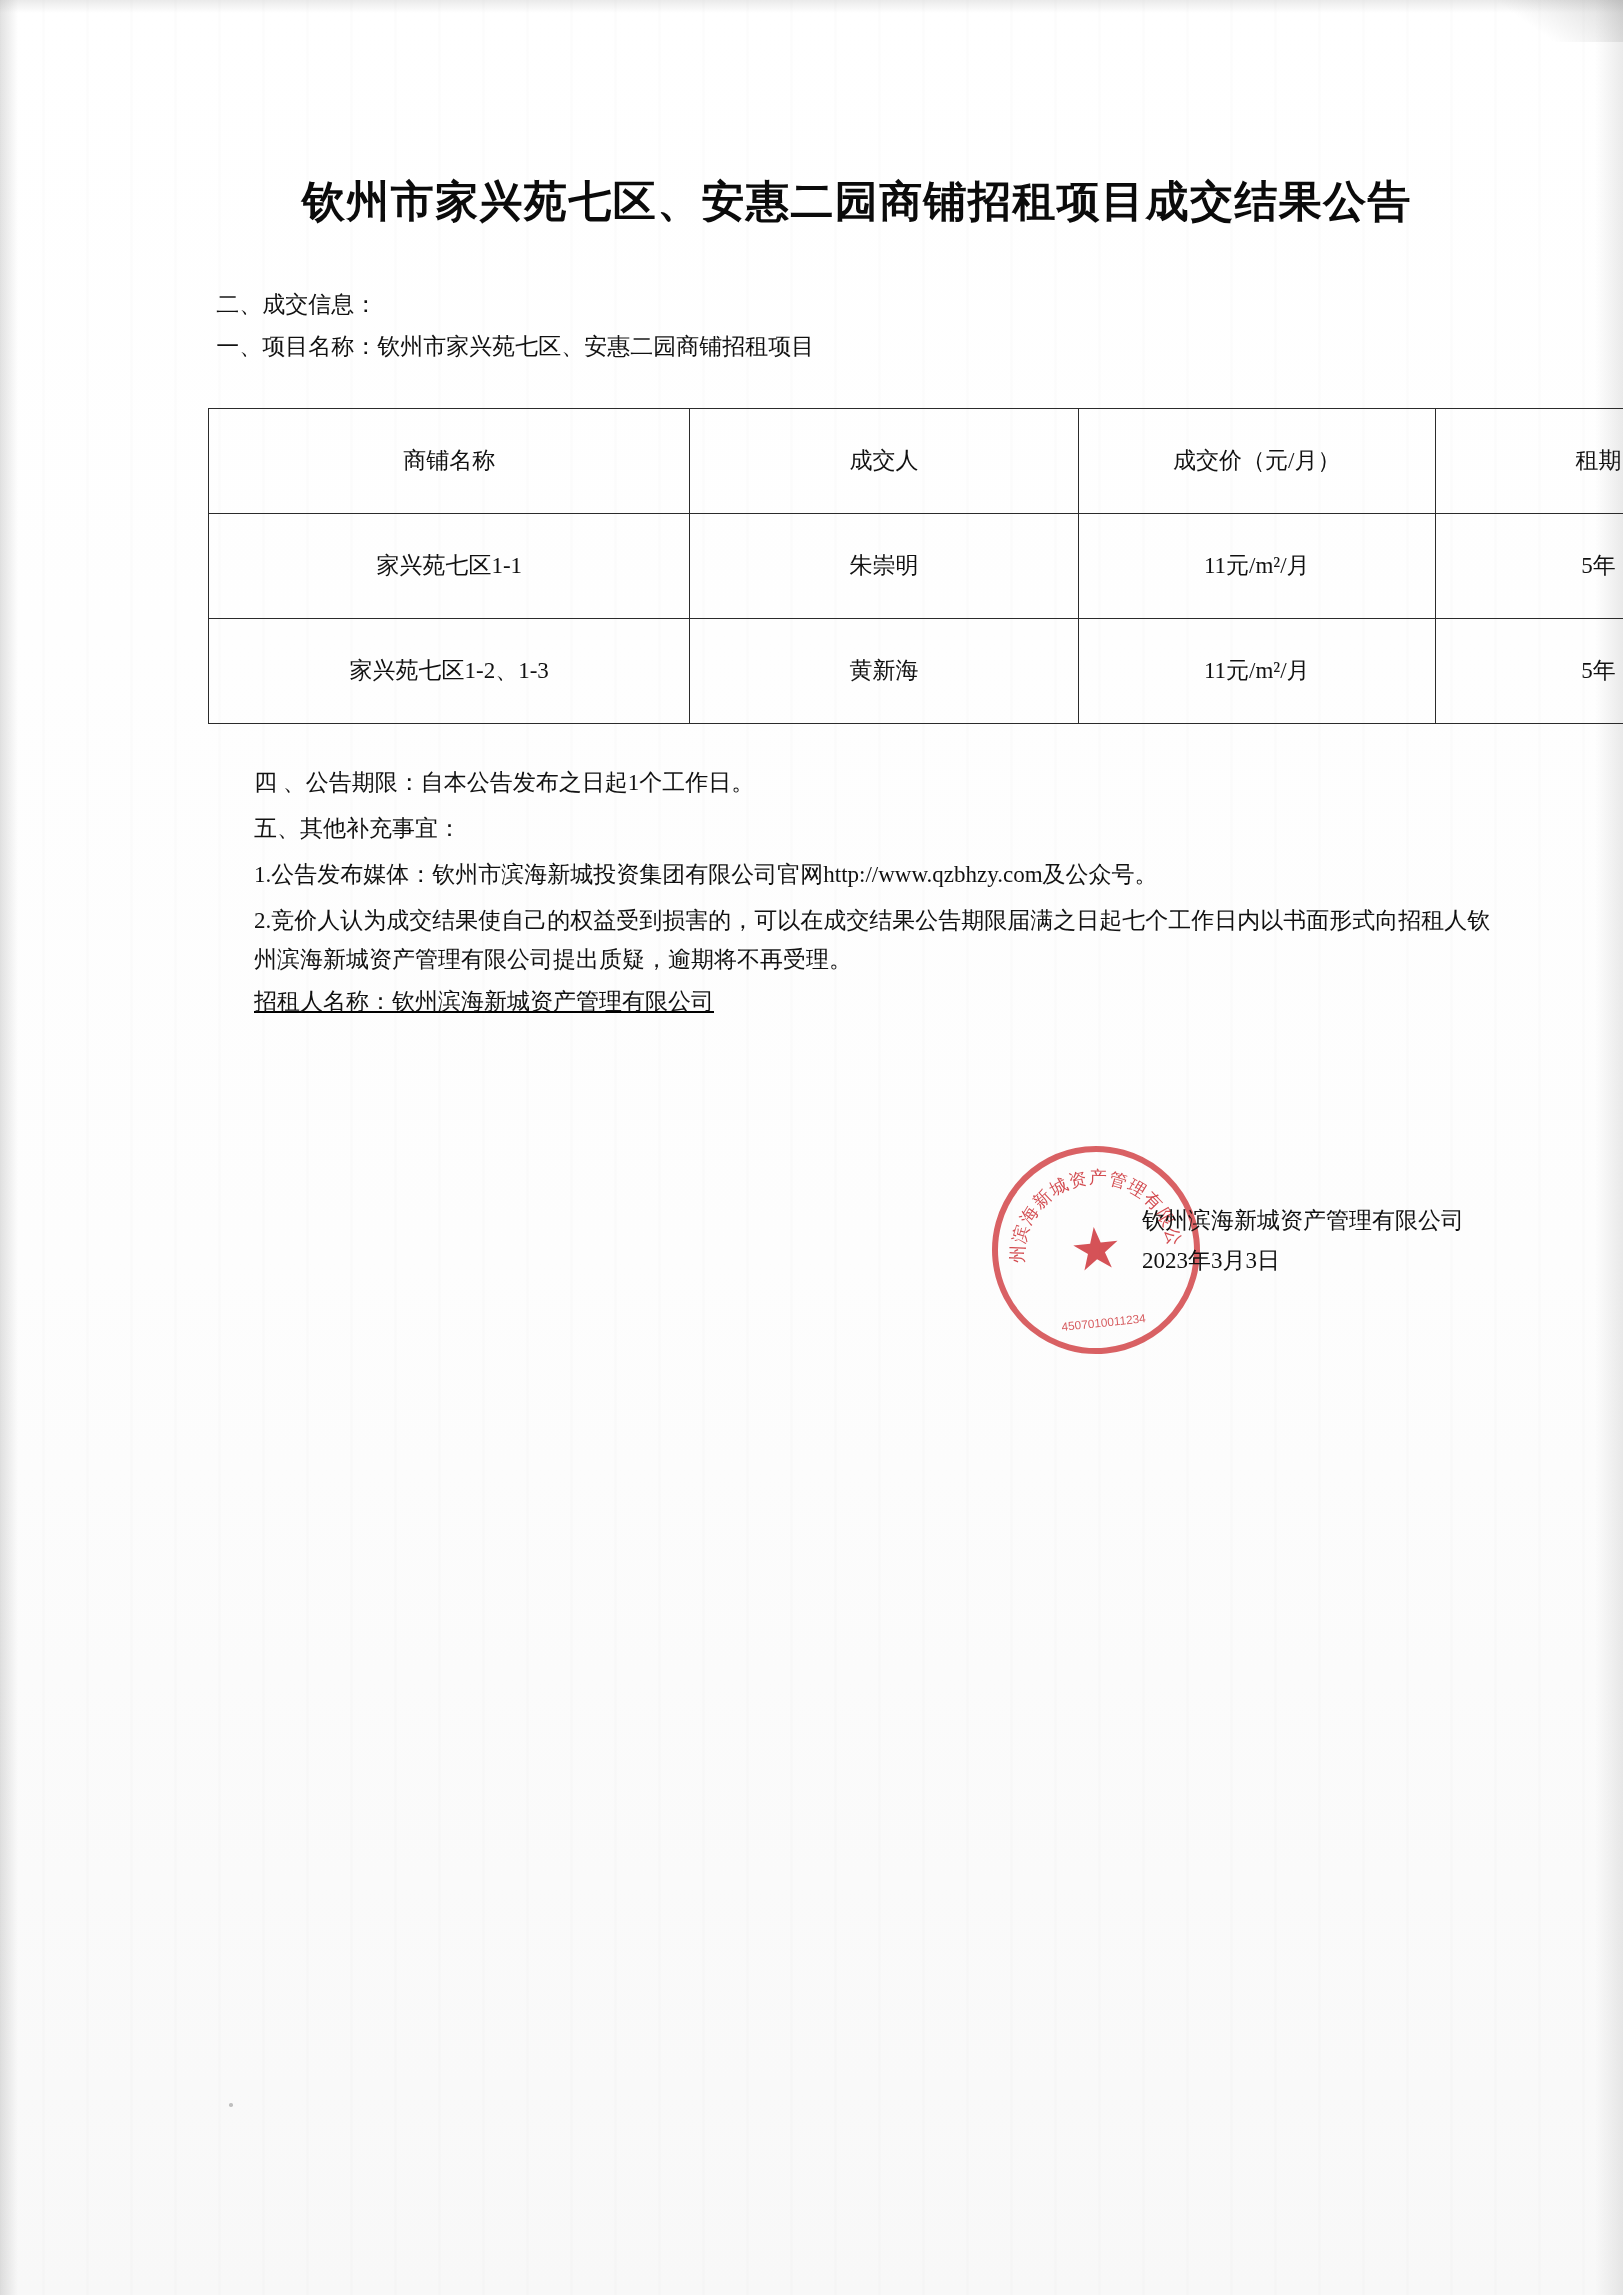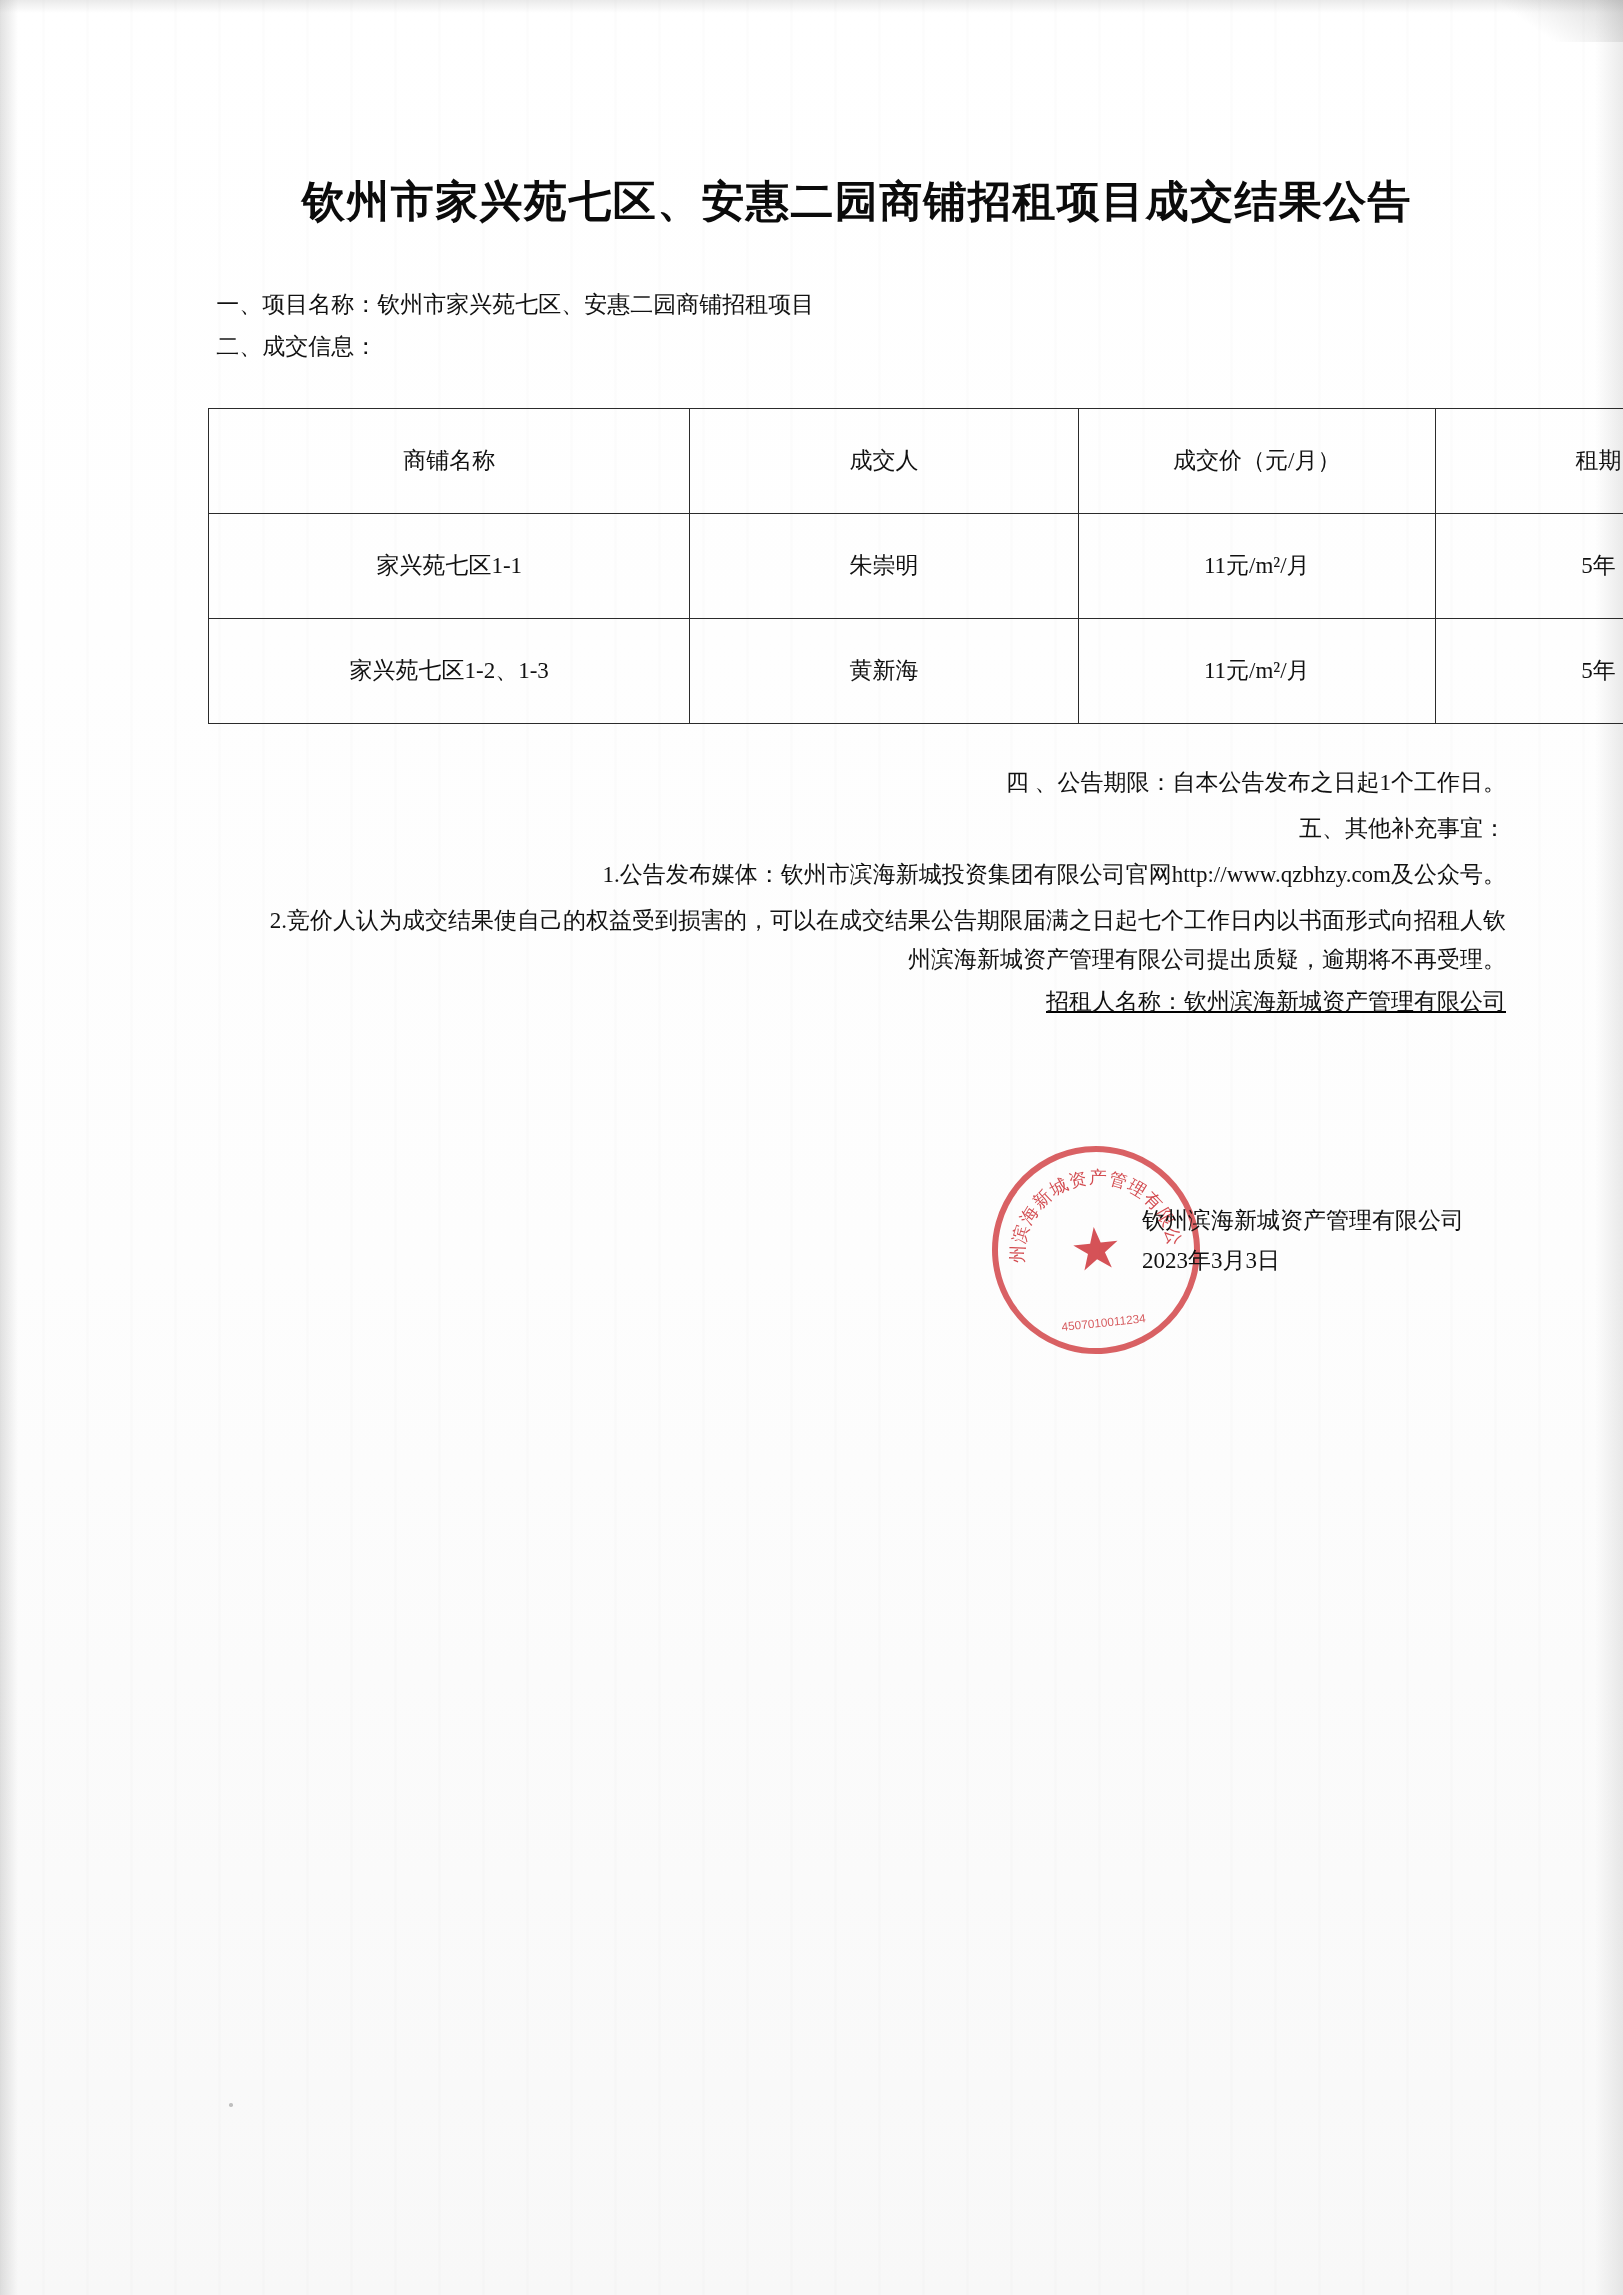--- a/index.html
+++ b/index.html
@@ -106,21 +106,21 @@
   }
   table.result col.c1 { width: 31%; }
   table.result col.c2 { width: 25%; }
   table.result col.c3 { width: 23%; }
   table.result col.c4 { width: 21%; }
 
   .tail {
     margin-top: 39px;
     padding-left: 7px;
   }
-  .tail .para { margin-bottom: 1.4px; text-align: right; }
+  .tail .para { margin-bottom: 1.4px; }
   .indent2 { padding-left: 39px; }
 
   .contact-block {
     margin-top: 2.8px;
     padding-left: 39px;
     text-decoration: underline;
   }
 
   .sign-area {
     position: relative;
@@ -193,22 +193,22 @@
   <div class="scan-edge-top"></div>
   <div class="scan-edge-right"></div>
   <div class="scan-corner"></div>
   <div class="speck" style="left:229px; top:2103px;"></div>
 
   <div class="content">
 
     <div class="doc-title">钦州市家兴苑七区、安惠二园商铺招租项目成交结果公告</div>
 
     <div class="block-1">
+      <p class="para">二、成交信息：</p>
       <p class="para">一、项目名称：钦州市家兴苑七区、安惠二园商铺招租项目</p>
-      <p class="para">二、成交信息：</p>
     </div>
 
     <table class="result">
       <colgroup>
         <col class="c1">
           <col class="c2">
           <col class="c3">
           <col class="c4">
       </colgroup>
       <thead>

